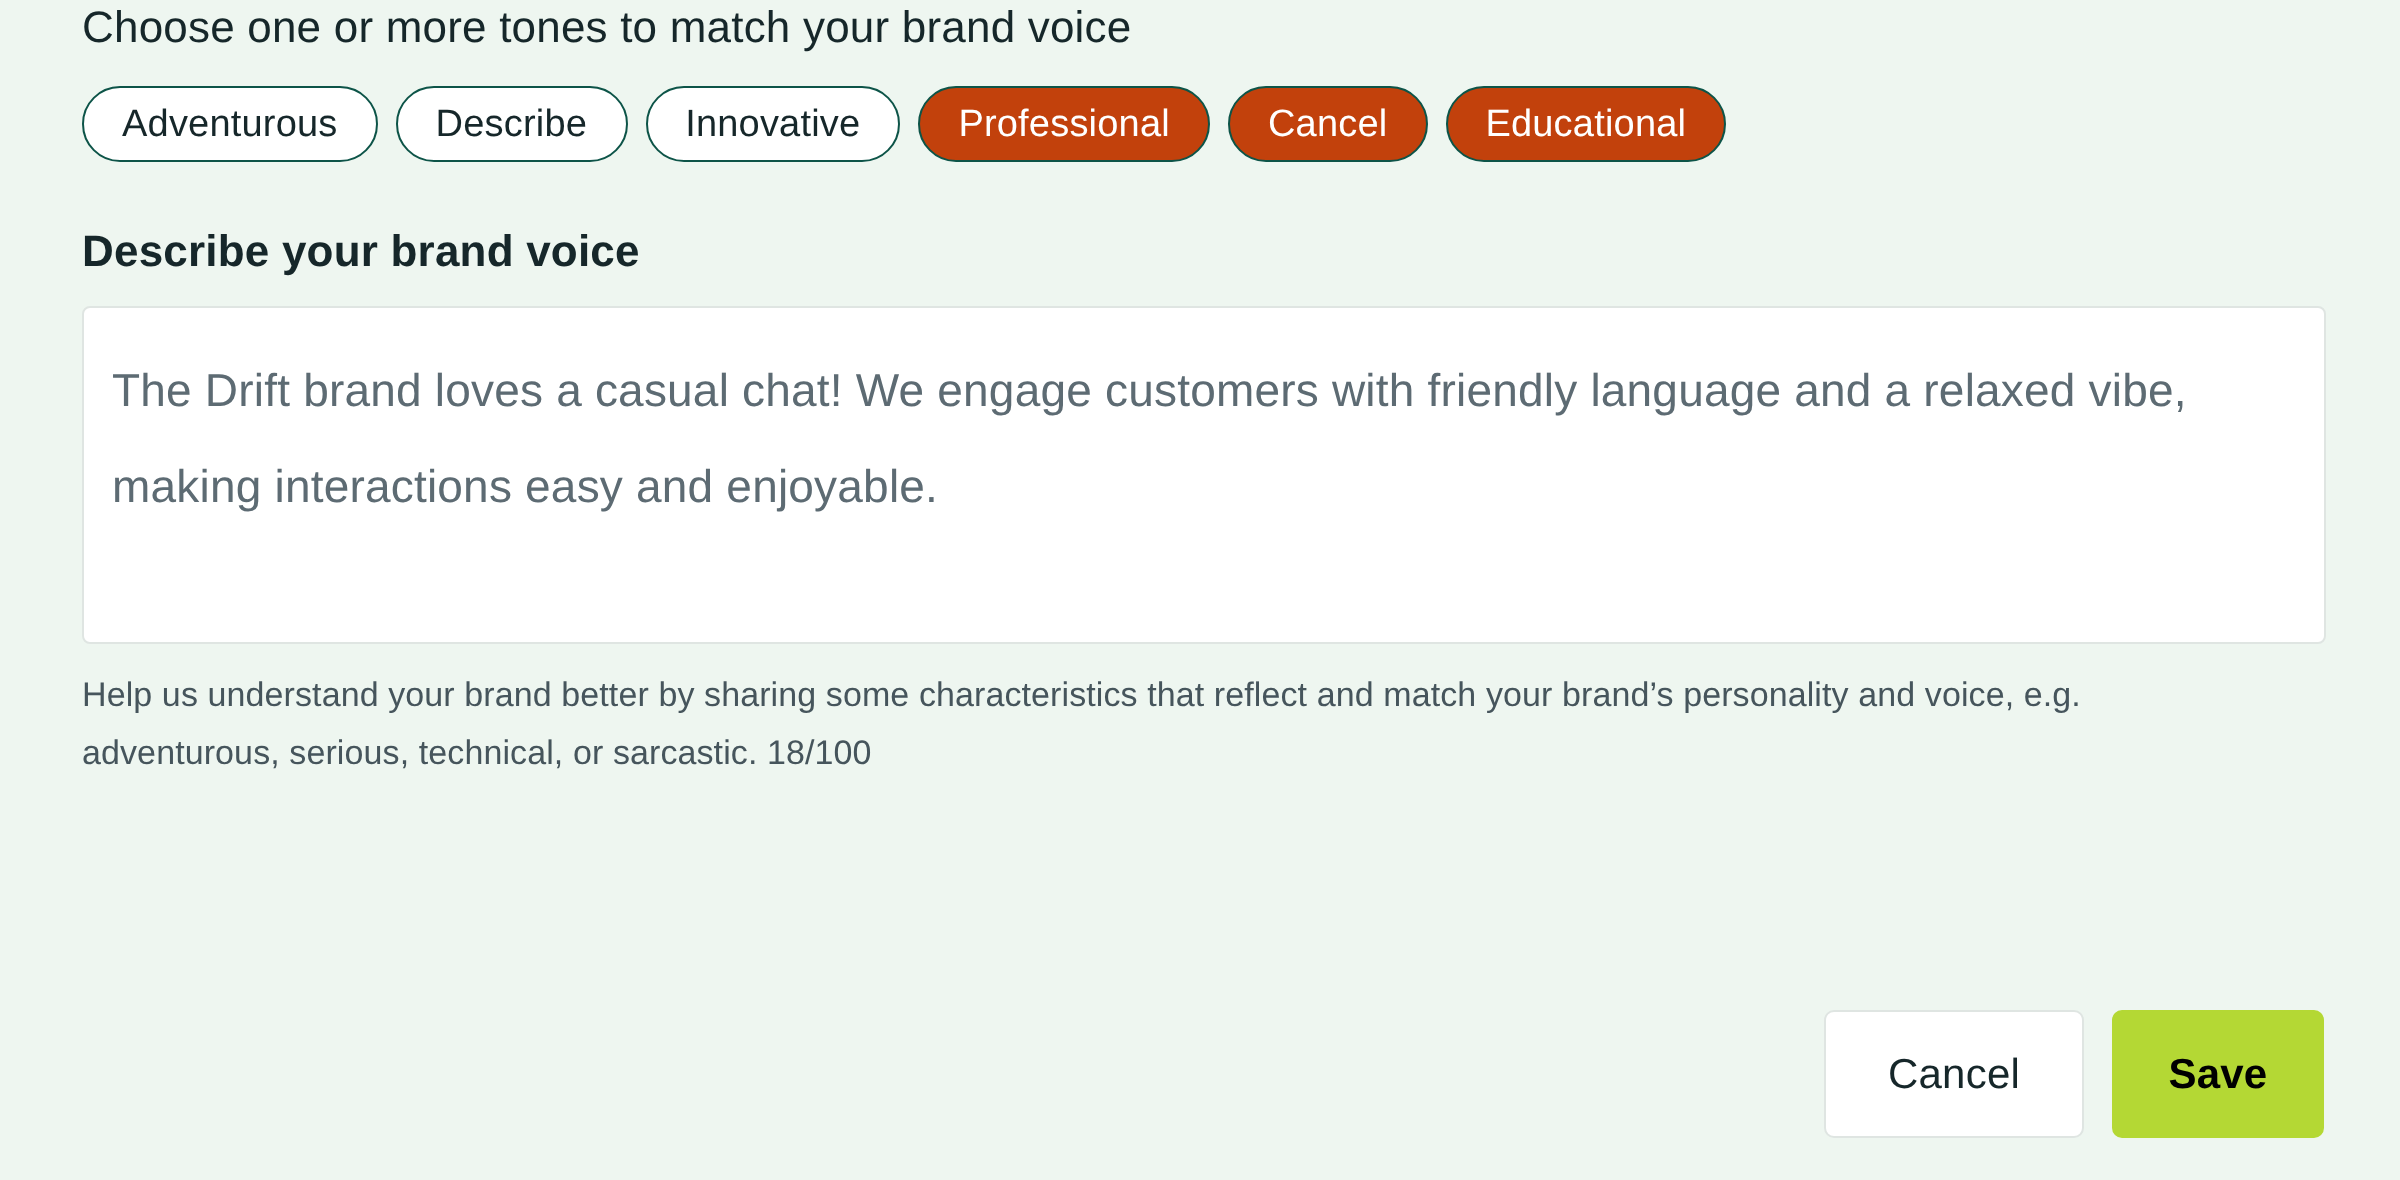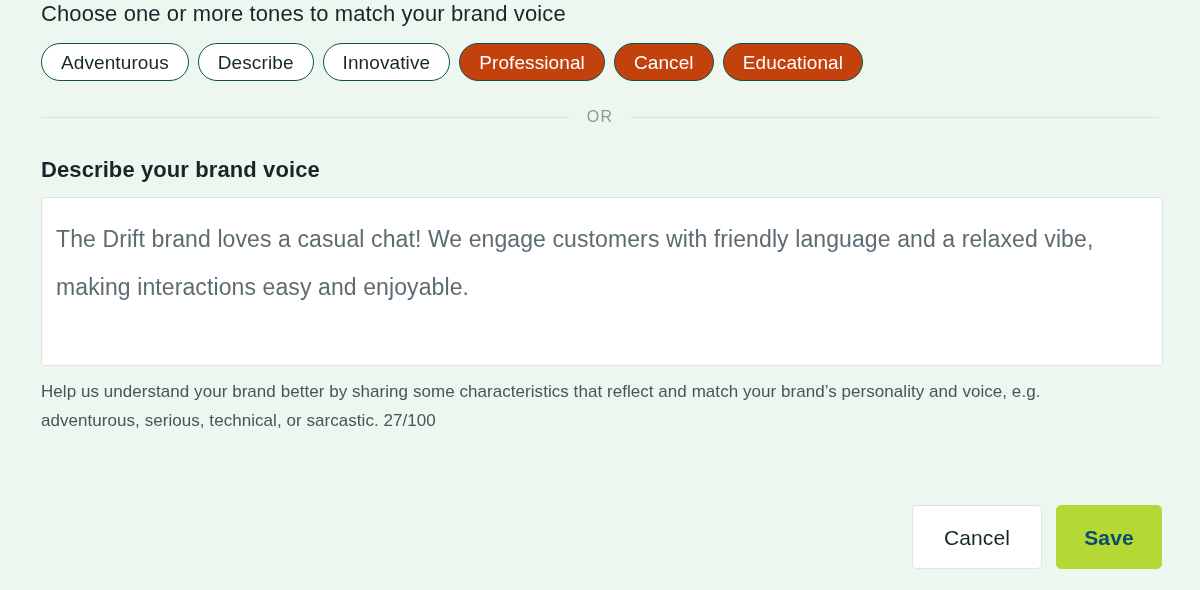--- a/index.html
+++ b/index.html
@@ -150,50 +150,45 @@
   .btn-cancel {
     width: 130px;
     background: #ffffff;
     border: 1px solid #dfe5e2;
     color: #16272a;
   }
   .btn-save {
     width: 106px;
     background: #b4d834;
     border: 1px solid #b4d834;
-    color: #0c4a6e;
+    color: #000000;
     font-weight: 700;
   }
 </style>
 </head>
 <body>
 
 <div class="panel">
 
   <h2 class="section-title">Choose one or more tones to match your brand voice</h2>
 
   <div class="chip-row">
       <div class="chip off">Adventurous</div>
       <div class="chip off">Describe</div>
       <div class="chip off">Innovative</div>
       <div class="chip on">Professional</div>
       <div class="chip on">Cancel</div>
       <div class="chip on">Educational</div>
     </div>
 
-  <div class="divider">
-    <span class="rule"></span>
-    <span class="or-label">OR</span>
-    <span class="rule"></span>
-  </div>
 
   <h2 class="describe-title">Describe your brand voice</h2>
 
   <textarea class="voice-textarea" placeholder="Describe your brand voice" style="">The Drift brand loves a casual chat! We engage customers with friendly language and a relaxed vibe, making interactions easy and enjoyable.</textarea>
 
-  <p class="helper">Help us understand your brand better by sharing some characteristics that reflect and match your brand’s personality and voice, e.g. adventurous, serious, technical, or sarcastic. 27/100</p>
+  <p class="helper">Help us understand your brand better by sharing some characteristics that reflect and match your brand’s personality and voice, e.g. adventurous, serious, technical, or sarcastic. 18/100</p>
 
   <div class="footer">
     <button class="btn btn-cancel">Cancel</button>
     <button class="btn btn-save">Save</button>
   </div>
 
 </div>
 
 </body></html>

